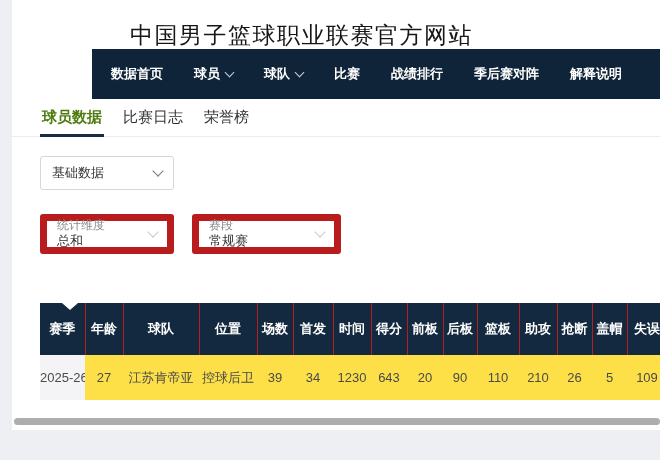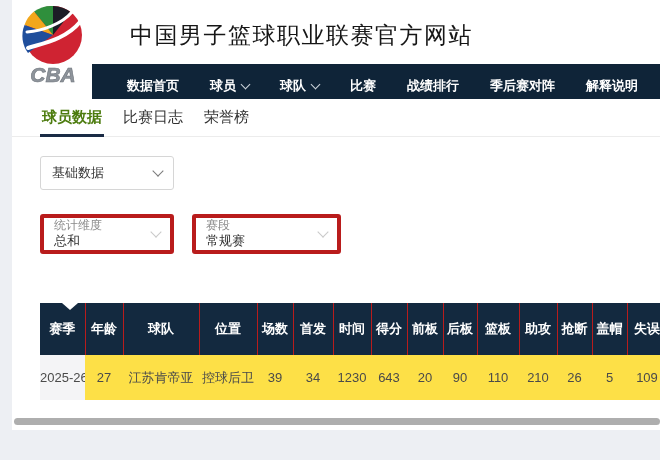--- a/index.html
+++ b/index.html
@@ -6,22 +6,22 @@
   .stage{position:relative;width:660px;height:460px;background:#edeff3;overflow:hidden;
          font-family:"Liberation Sans","DejaVu Sans",sans-serif;}
   .panel{position:absolute;left:12px;top:0;width:648px;height:430px;background:#ffffff;}
 
   
   .logo{position:absolute;left:2px;top:3px;width:78px;height:82px;}
   .site-title{position:absolute;left:118px;top:20px;font-size:23px;color:#161616;
               letter-spacing:1.5px;white-space:nowrap;}
 
   
-  .nav{position:absolute;left:80px;top:64px;right:0;height:44px;background:#0f2438;
-       display:flex;align-items:center;gap:31px;padding-left:35px;box-sizing:border-box;}
+  .nav{position:absolute;left:80px;top:49px;right:0;height:50px;background:#0f2438;
+       display:flex;align-items:center;gap:31px;padding-left:19px;box-sizing:border-box;}
   .nav-item{color:#ffffff;font-size:13px;font-weight:700;display:flex;align-items:center;
             white-space:nowrap;cursor:pointer;}
   .chev{width:6px;height:6px;border-right:1.5px solid #cdd4db;border-bottom:1.5px solid #cdd4db;
         transform:rotate(45deg);margin-left:6px;margin-top:-3px;}
 
   
   .tabs{position:absolute;left:0;top:99px;right:0;height:38px;border-bottom:1px solid #ececec;
         display:flex;align-items:stretch;padding-left:28px;gap:17px;box-sizing:border-box;background:#fff;}
   .tab{font-size:15px;color:#333;display:flex;align-items:center;position:relative;
        padding:0 2px;cursor:pointer;white-space:nowrap;}
@@ -29,21 +29,21 @@
   .tab.active::after{content:"";position:absolute;left:0;right:0;bottom:-1px;height:3px;background:#1a2b45;}
 
   
   .select-base{position:absolute;left:28px;top:156px;width:134px;height:34px;border:1px solid #d6d6d6;
                border-radius:3px;background:#fff;display:flex;align-items:center;justify-content:space-between;
                padding:0 11px;box-sizing:border-box;font-size:13px;color:#333;cursor:pointer;}
   .chev-dark{width:7px;height:7px;border-right:1.5px solid #7a7a7a;border-bottom:1.5px solid #7a7a7a;
              transform:rotate(45deg);margin-top:-4px;}
 
   
-  .filter{position:absolute;top:214px;height:40px;border:4px solid #b91c1c;border-radius:3px;background:#fff;
+  .filter{position:absolute;top:214px;height:40px;border:7px solid #b91c1c;border-radius:3px;background:#fff;
           display:flex;align-items:center;justify-content:space-between;padding:2px 10px;
           box-sizing:border-box;cursor:pointer;}
   .filter-1{left:28px;width:134px;}
   .filter-2{left:180px;width:149px;}
   .filter .lines{display:flex;flex-direction:column;line-height:1.3;}
   .filter .lbl{font-size:12px;color:#8a8a8a;}
   .filter .val{font-size:13px;color:#333;}
   .chev-light{width:7px;height:7px;border-right:1.5px solid #c9c9c9;border-bottom:1.5px solid #c9c9c9;
               transform:rotate(45deg);margin-top:-4px;}
 
@@ -60,32 +60,20 @@
 
   
   .hscroll{position:absolute;left:2px;top:418px;width:646px;height:7px;background:#aeaeae;border-radius:4px;}
 </style>
 </head>
 <body>
 
 <div class="stage">
   <div class="panel">
 
-    <div class="logo">
-      <svg width="78" height="82" viewBox="0 0 78 82">
-        <circle cx="39" cy="32" r="29" fill="#cf2332"></circle>
-        <path d="M39,32 L20,8.5 A29,29 0 0,1 39,3 Z" fill="#2f8f3c"></path>
-        <path d="M39,32 L10.5,22 A29,29 0 0,1 20,8.5 Z" fill="#f2a71b"></path>
-        <path d="M39,32 L14,50 A29,29 0 0,1 10.5,22 Z" fill="#1f4e9c"></path>
-        <path d="M39,32 L39,3 A29,29 0 0,1 57,9.5 Z" fill="#1d1d26"></path>
-        <path d="M14,45 C30,40 52,36 66,19" stroke="#ffffff" stroke-width="4" fill="none" stroke-linecap="round"></path>
-        <path d="M13,29 C28,28 48,21 58,9" stroke="#ffffff" stroke-width="3" fill="none" stroke-linecap="round"></path>
-        <text x="39" y="79" text-anchor="middle" font-size="21" font-weight="bold" font-style="italic" fill="#8e949b" stroke="#6f757c" stroke-width="0.6">CBA</text>
-      </svg>
-    </div>
 
     <div class="site-title">中国男子篮球职业联赛官方网站</div>
 
     <div class="nav">
       <div class="nav-item">
         <span>数据首页</span>
       </div>
       <div class="nav-item">
         <span>球员</span>
         <span class="chev"></span>

